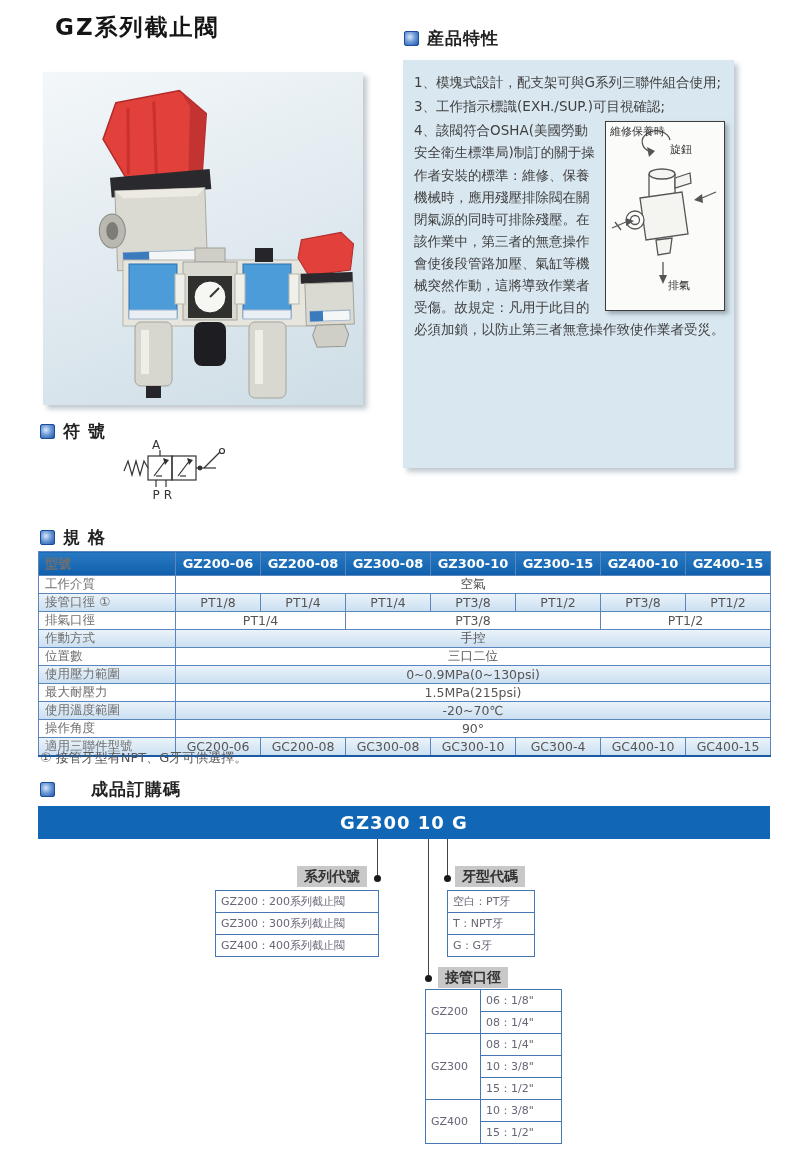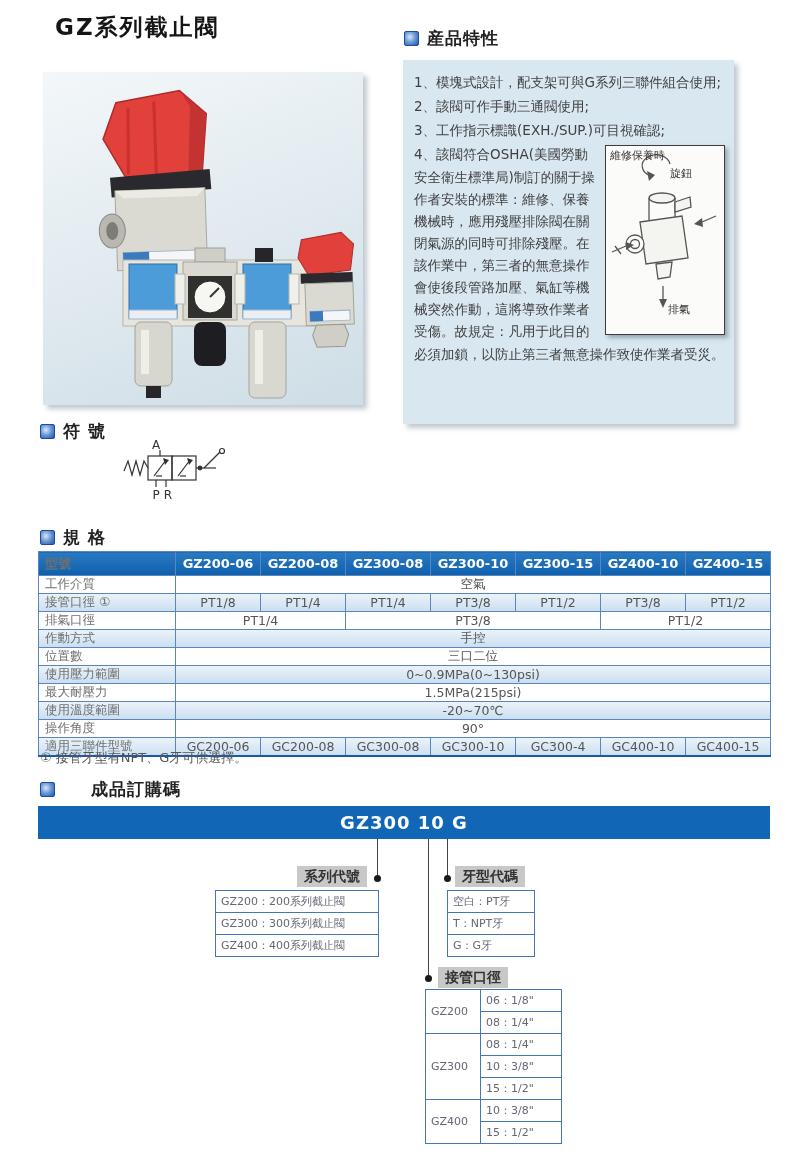--- a/index.html
+++ b/index.html
@@ -19,21 +19,21 @@
   .sec-head{display:flex;align-items:center;gap:8px;}
   .sec-ico{width:13px;height:13px;border-radius:2px;border:1px solid #1c4c9c;
            background:radial-gradient(circle at 38% 38%,#d9e8fa 0%,#6f9cd8 45%,#1d55a8 100%);}
   .sec-txt{font-size:17px;font-weight:bold;color:#222;letter-spacing:1px;}
   #sec-features{left:404px;top:27px;}
   #sec-symbol{left:40px;top:420px;}
   #sec-specs{left:40px;top:526px;}
   #sec-order{left:40px;top:778px;gap:36px;}
 
   
-  #features-box{left:403px;top:60px;width:331px;height:364px;box-sizing:border-box;
+  #features-box{left:403px;top:60px;width:331px;height:408px;box-sizing:border-box;
         background:#d9e7f0;box-shadow:4px 4px 5px rgba(120,135,150,.45);
         padding:11px 9px 8px 11px;font-size:13.5px;line-height:1.64;color:#3f3f3f;overflow:hidden;}
   .feat-line{margin:0 0 2px 0;}
   #inset-box{float:right;width:118px;height:188px;margin:2px 0 4px 6px;position:relative;
         background:#fbfbfa;border:1px solid #3c3c3c;box-shadow:3px 3px 4px rgba(90,105,120,.5);}
   .inset-label{position:absolute;font-size:11px;color:#333;line-height:1.1;white-space:nowrap;}
   #inset-title{left:4px;top:4px;}
   #inset-knob{left:64px;top:22px;}
   #inset-exh{left:62px;top:158px;}
 
@@ -146,21 +146,20 @@
     </svg>
   </div>
 
   <div class="abs sec-head" id="sec-features">
     <span class="sec-ico"></span>
     <span class="sec-txt">産品特性</span>
   </div>
 
   <div class="abs" id="features-box">
     <div class="feat-line">1、模塊式設計，配支架可與G系列三聯件組合使用;</div>
-    <div class="feat-line">2、該閥可作手動三通閥使用;</div>
     <div class="feat-line">3、工作指示標識(EXH./SUP.)可目視確認;</div>
     <div>
       <div id="inset-box">
         <div class="inset-label" id="inset-title">維修保養時</div>
         <div class="inset-label" id="inset-knob">旋鈕</div>
         <div class="inset-label" id="inset-exh">排氣</div>
         <svg width="116" height="186" viewBox="0 0 116 186">
           <g stroke="#555" fill="none" stroke-width="1.3">
             <path d="M64,18 A14,11 0 1 0 45,30"></path>
             <polygon points="41,25 49,29 43,35" fill="#555" stroke="none"></polygon>

